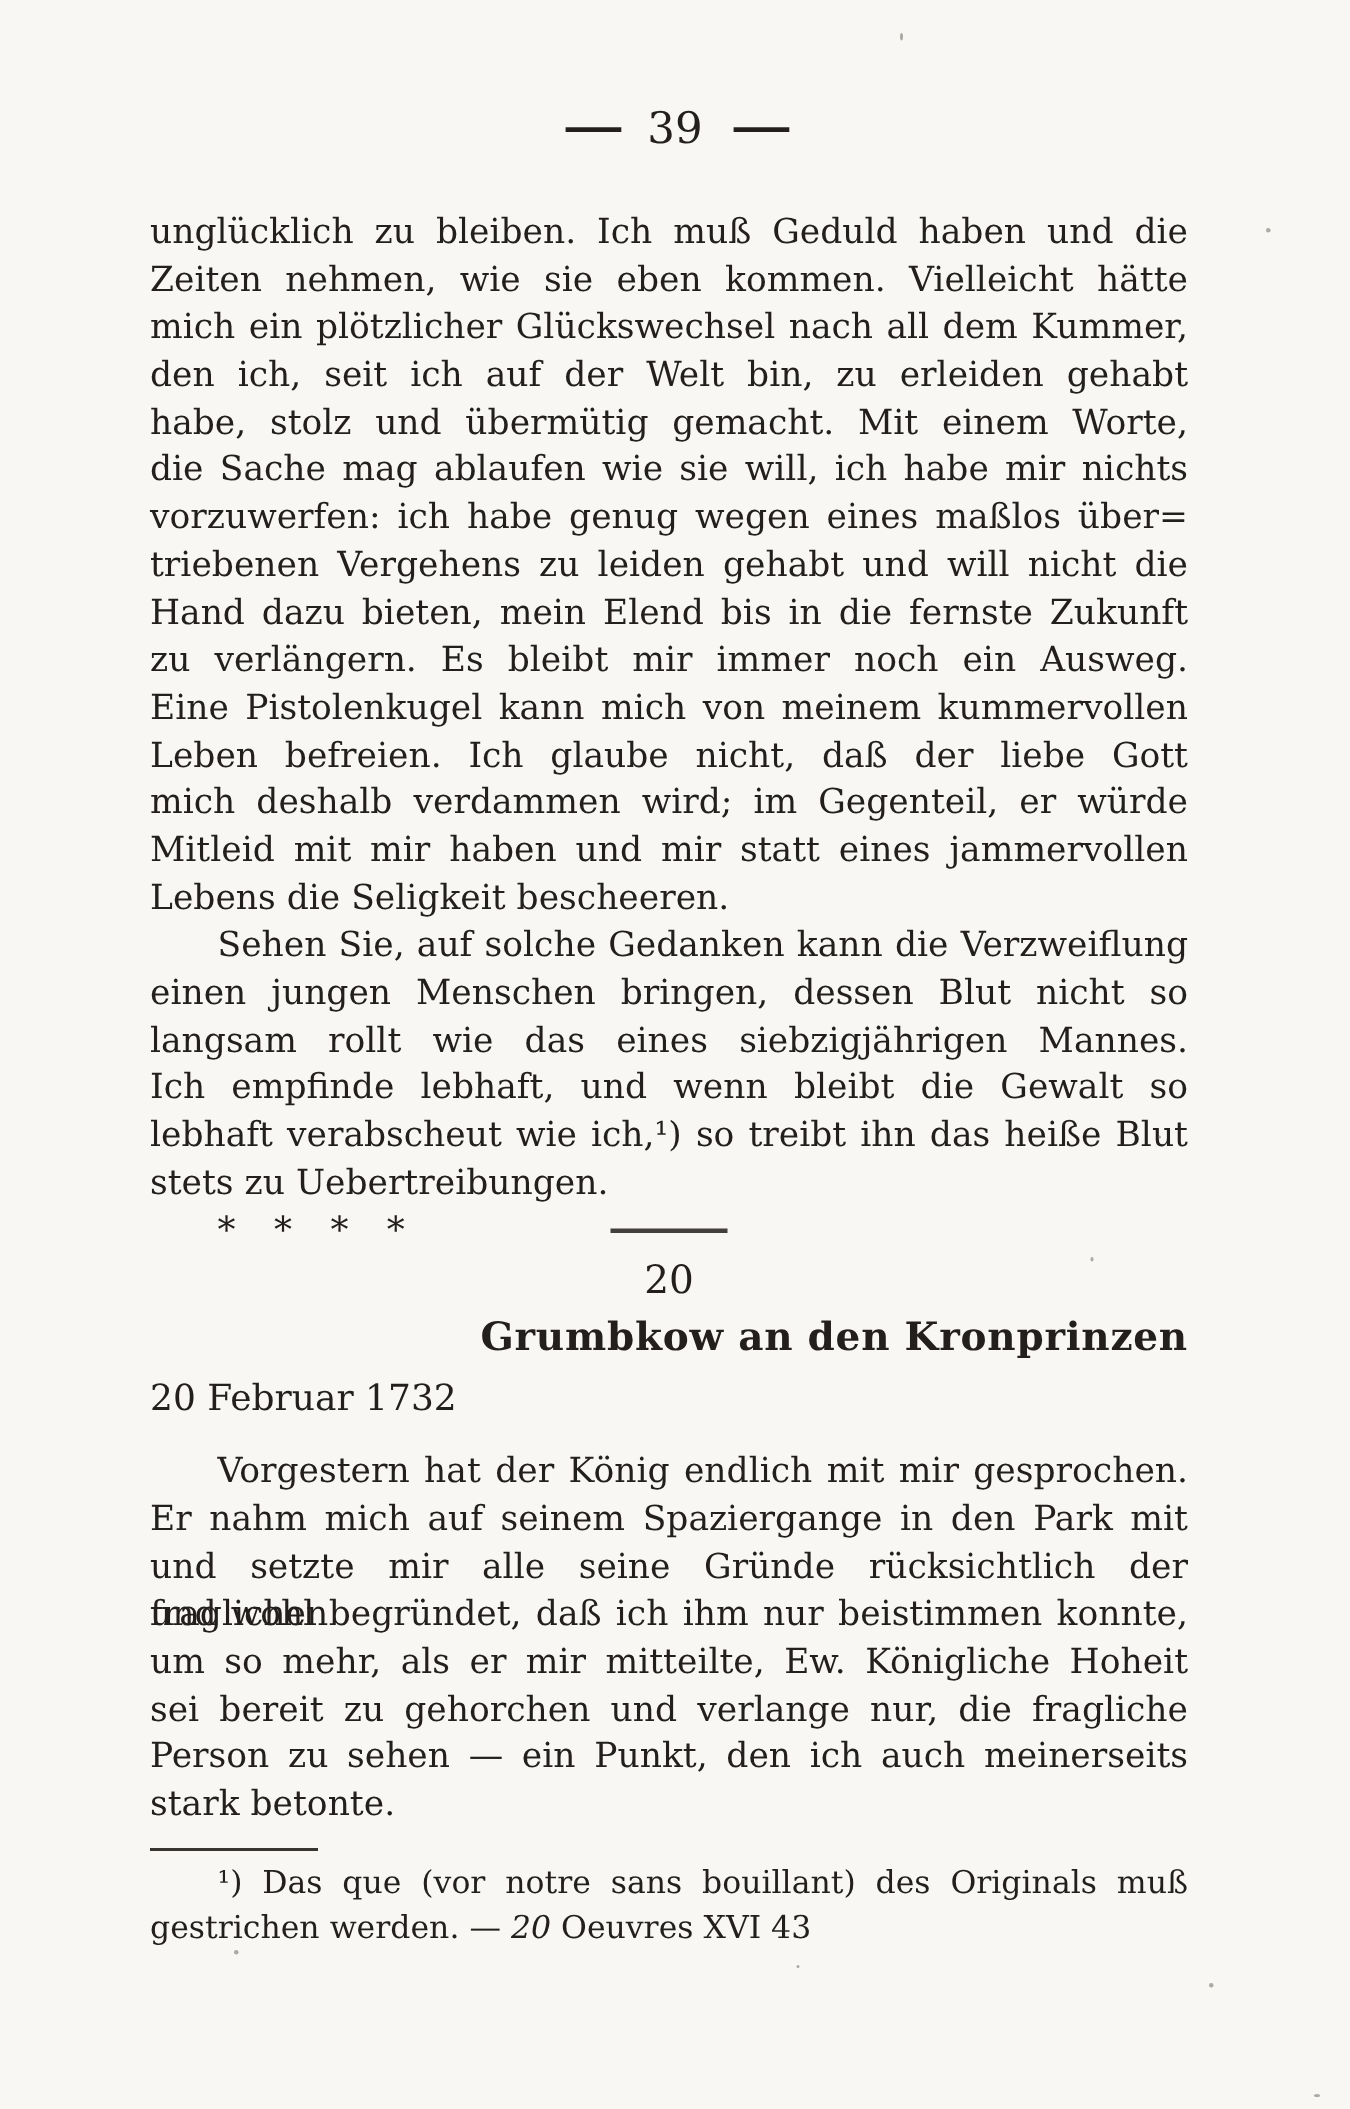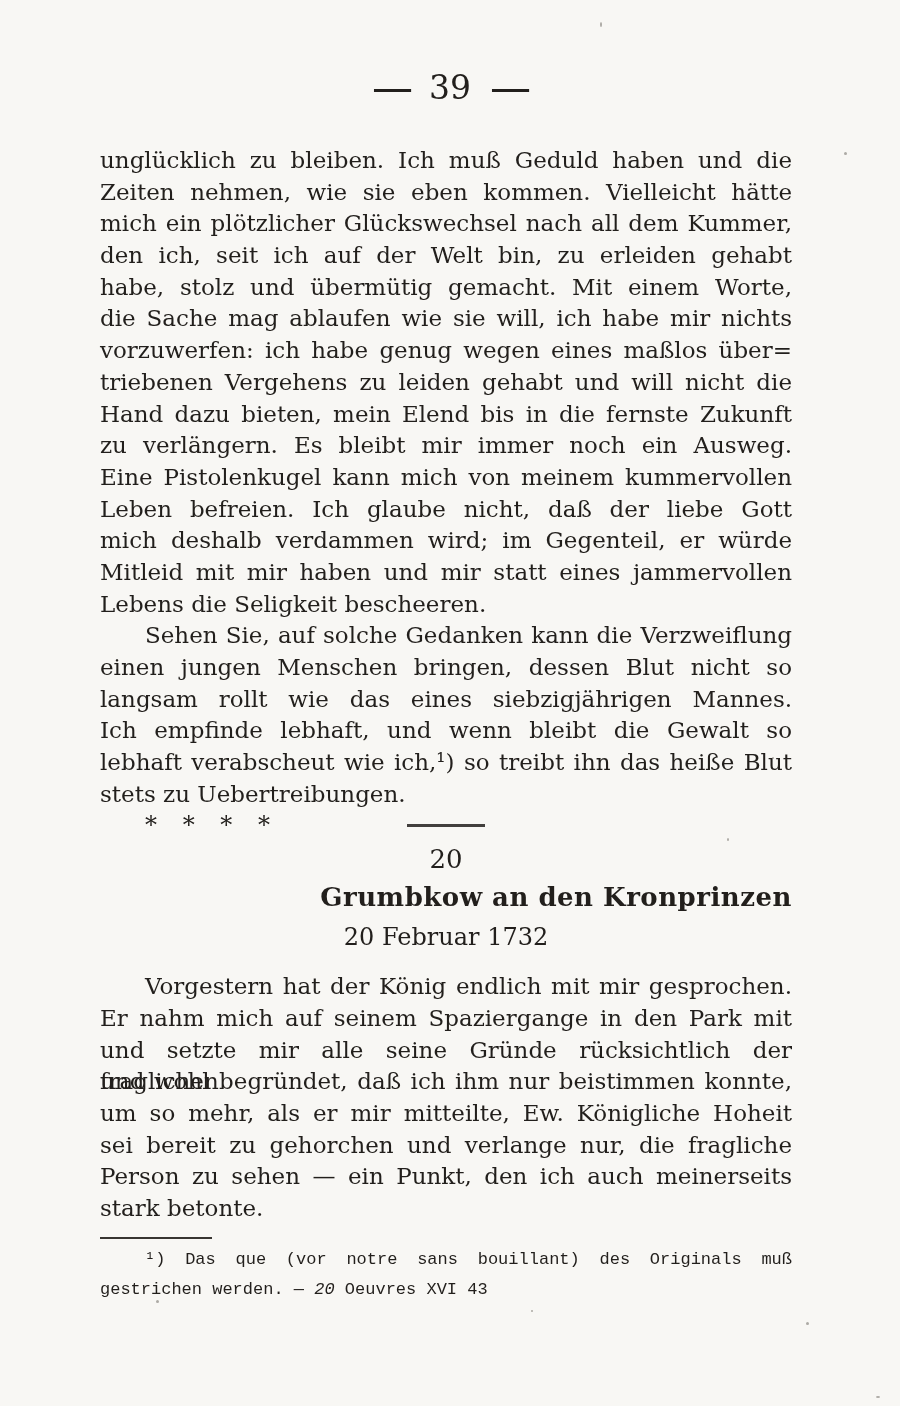--- a/index.html
+++ b/index.html
@@ -16,21 +16,21 @@
     color:var(--ink);
     overflow:hidden;
   }
   .page-header{
     margin-top:68px;
     display:flex; justify-content:center; align-items:center;
     gap:26px;
     font-size:26px;
   }
   .page-header .dash{ letter-spacing:-2px; font-weight:bold; transform:scaleX(1.6); }
-  .page-header .num{ font-size:33px; }
+  .page-header .num{ font-size:29px; }
   .text-block{
     margin:38px 108px 0 100px; 
     font-size:23px;
     line-height:31.7px;
   }
   .line{
     text-align:justify;
     text-align-last:justify;
     text-justify:inter-word;
     white-space:normal;
@@ -60,36 +60,35 @@
     margin-top:2px;
   }
   .section-title{
     text-align:right;
     font-size:26px;
     font-weight:bold;
     margin-top:6px;
     letter-spacing:.5px;
   }
   .section-date{
-    text-align:center;
+    text-align:left;
     font-size:24px;
     margin-top:8px;
   }
   .letter-body{ margin-top:18px; }
   .footnote-rule{
     margin:12px 0 0 100px;
     width:112px; height:2px;
     background:var(--ink);
     opacity:.9;
   }
   .footnote{
     margin:6px 108px 0 100px;
-    font-size:17px;
+    font-size:21px;
     line-height:30px;
-    font-family:Liberation Mono, monospace;
   }
   .footnote .line{ height:30px; }
   .footnote .fn-line2{ text-align:right; }
   .fn-italic{ font-style:italic; }
   
   .speckle{ position:absolute; background:#6f6b64; border-radius:50%; opacity:.55; }
   .sp1{ left:600px; top:22px;  width:2px; height:5px; }
   .sp2{ left:844px; top:152px; width:3px; height:3px; }
   .sp3{ left:772px; top:757px; width:2px; height:2px; }
   .sp4{ left:727px; top:838px; width:2px; height:3px; }

